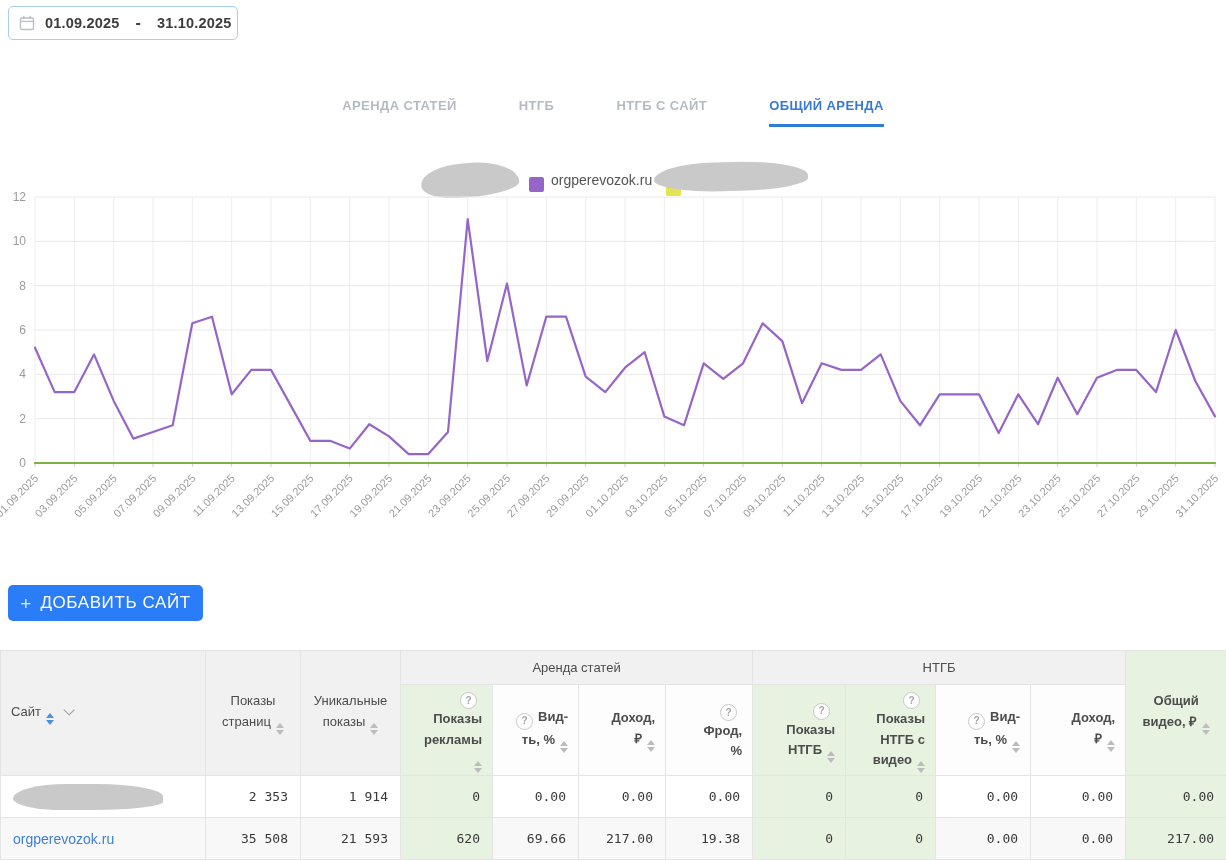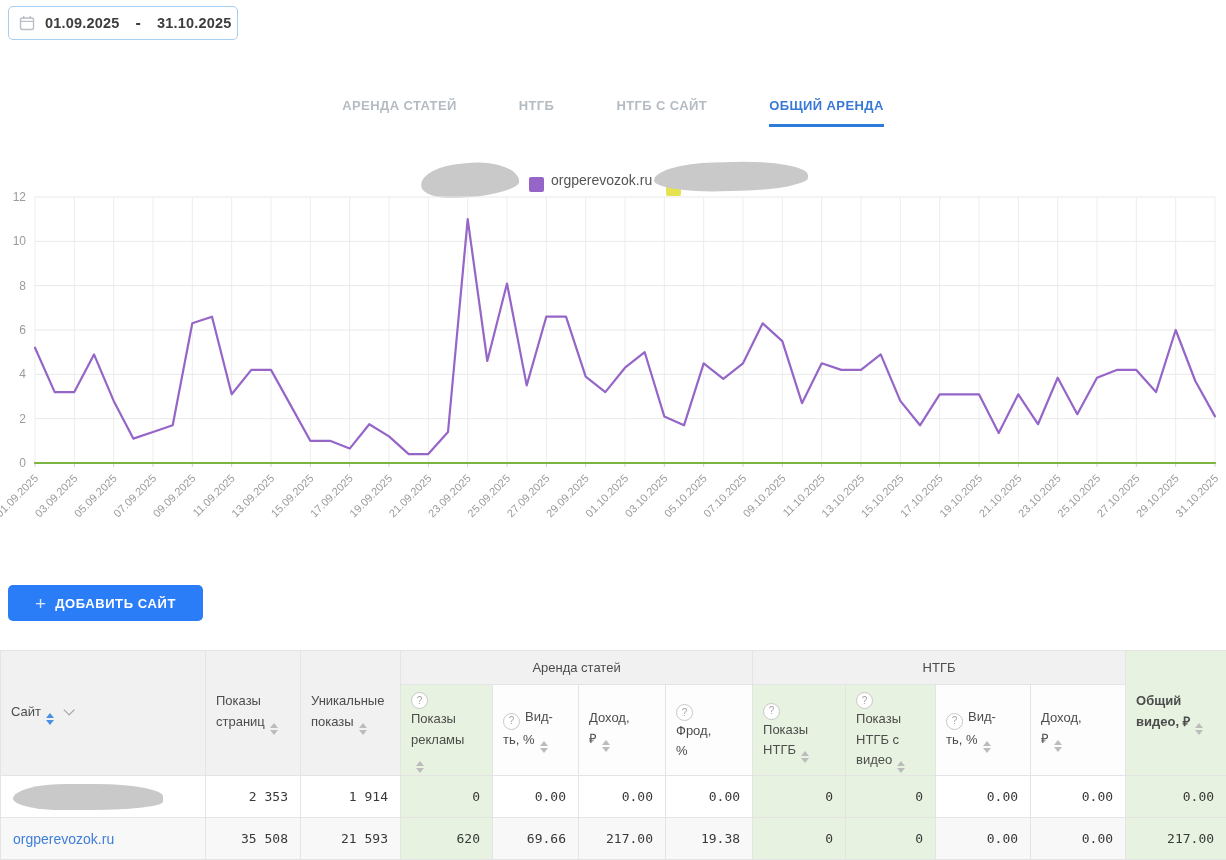--- a/index.html
+++ b/index.html
@@ -31,32 +31,32 @@
 
   
   #chart-svg{position:absolute;left:0;top:190px;pointer-events:none;}
   #chart-svg text{font-family:"Liberation Sans",sans-serif;}
 
   
   .add-btn{position:absolute;left:8px;top:585px;width:195px;height:36px;border:none;
     background:#2b7cf7;color:#fff;border-radius:5px;display:flex;align-items:center;
     justify-content:center;gap:9px;cursor:pointer;}
   .add-btn .plus{font-size:19px;font-weight:400;color:rgba(255,255,255,.8);line-height:1;}
-  .add-btn .lbl{font-size:13px;font-weight:700;letter-spacing:.6px;}
+  .add-btn .lbl{font-size:17px;font-weight:400;letter-spacing:.6px;}
 
   
   table.sites{position:absolute;left:0;top:650px;width:1226px;border-collapse:collapse;
     table-layout:fixed;font-size:13px;color:#4c4c4c;}
   table.sites th,table.sites td{border:1px solid #e4e4e4;box-sizing:border-box;padding:0 10px;}
   th.merged{background:#f1f1f1;font-weight:400;vertical-align:middle;}
   th.group{background:#f1f1f1;font-weight:400;height:34px;text-align:center;
     border-bottom:2px solid #fff;}
-  th.sub{height:91px;font-weight:400;vertical-align:middle;background:#fdfdfd;text-align:left;}
+  th.sub{height:91px;font-weight:700;vertical-align:middle;background:#fdfdfd;text-align:right;}
   th.green,td.green{background:#e7f3e0 !important;}
-  th.right{text-align:left;}
+  th.right{text-align:center;}
   th.left{text-align:left;margin-left:8px;}
   .hin{display:inline-block;line-height:1.55;}
   tr.datarow{height:42px;}
   tr.datarow td{text-align:right;font-family:"DejaVu Sans Mono",monospace;
     font-size:13px;color:#383838;padding-right:12px;}
   tr.datarow td.site{text-align:left;font-family:"Liberation Sans",sans-serif;
     font-size:14px;padding-left:12px;}
   tr.alt td{background:#f8f8f8;}
   a.sitelink{color:#3d7ed9;text-decoration:none;cursor:pointer;}
   .row-blob{display:inline-block;width:150px;height:26px;background:#c9c9c9;

